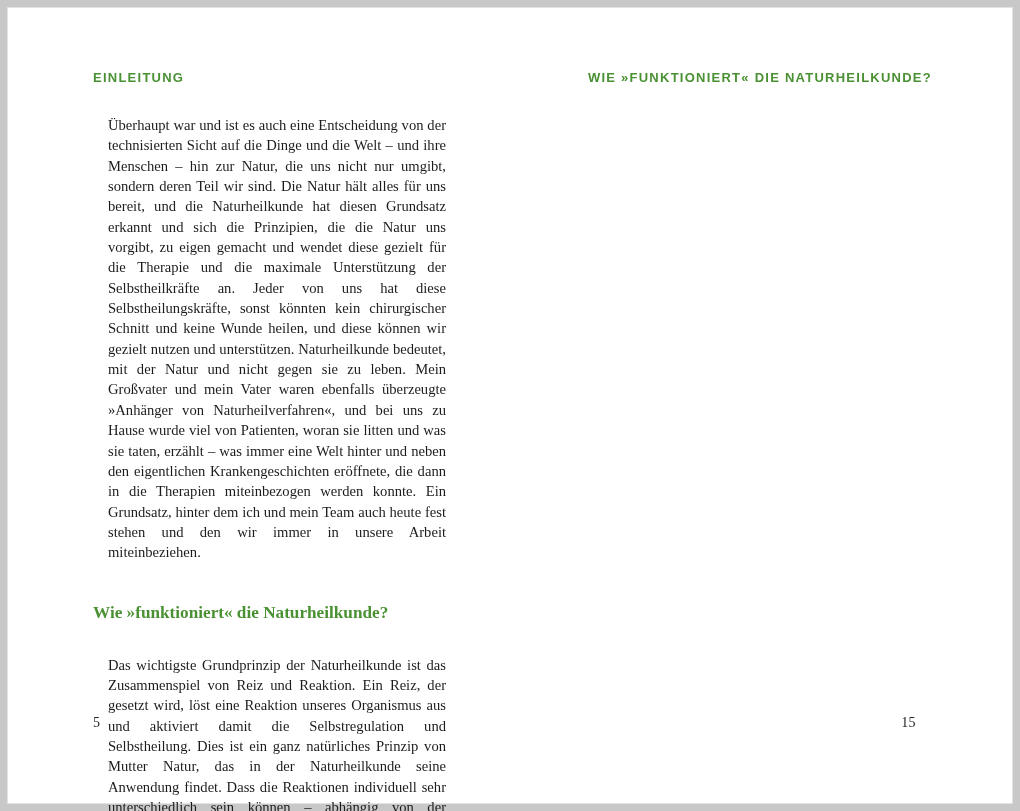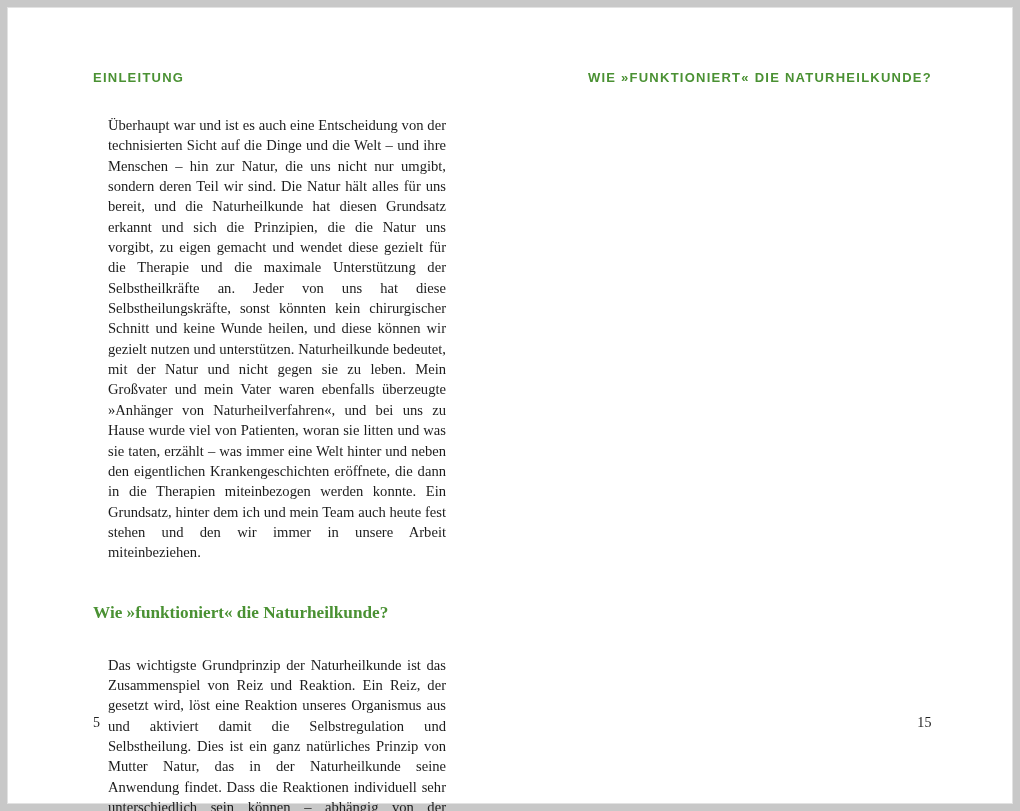--- a/index.html
+++ b/index.html
@@ -84,21 +84,21 @@
   
   .folio {
     position: absolute;
     top: 707px;
     font-family: "Liberation Serif", serif;
     font-size: 14px;
     color: #222;
     letter-spacing: 0.4px;
   }
   .folio-left  { left: 85px; }
-  .folio-right { right: 80px; }
+  .folio-right { right: 96px; }
 </style>
 </head>
 <body>
 
 <div class="spread">
 
   <div class="page page-left">
 
     <div class="runhead runhead-left">EINLEITUNG</div>
 

